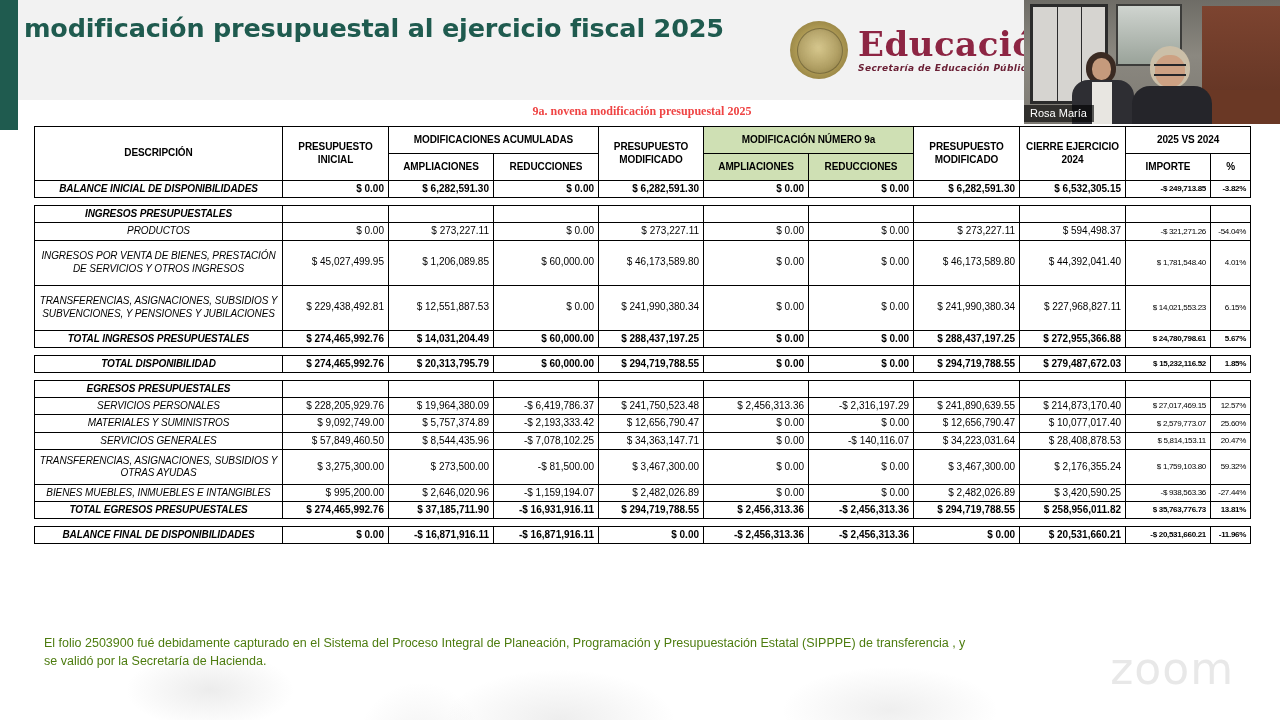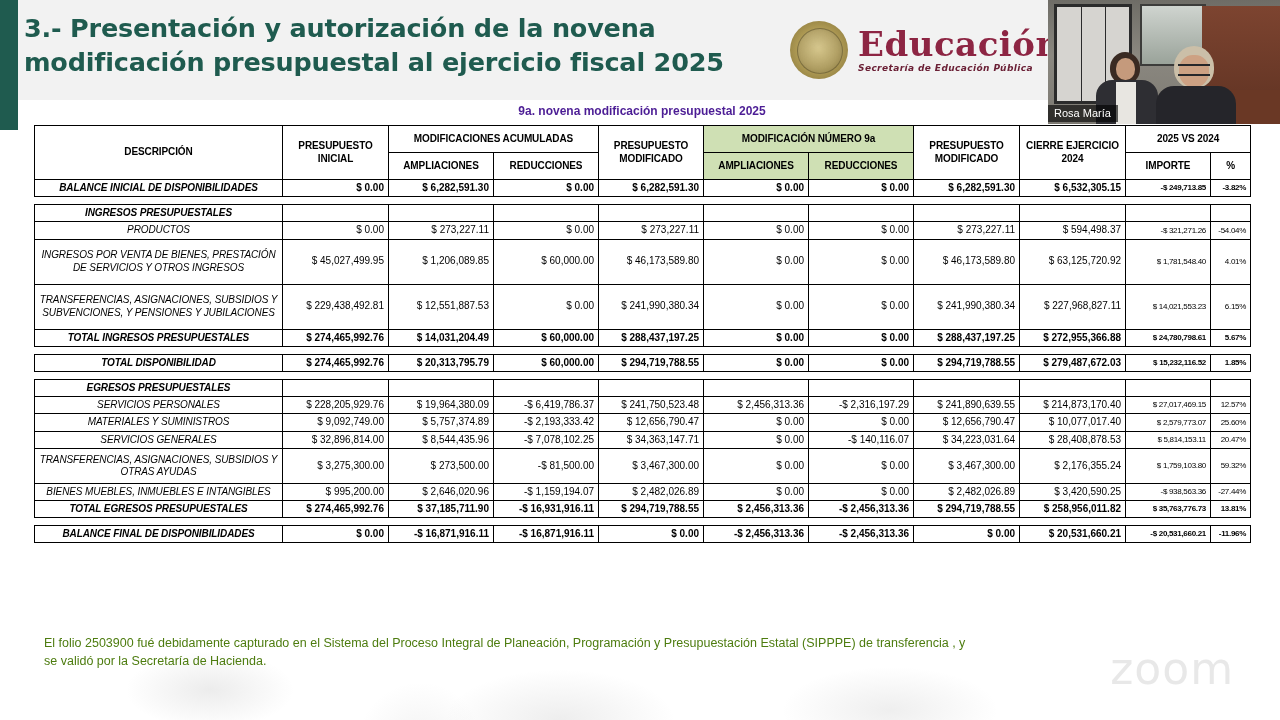--- a/index.html
+++ b/index.html
@@ -123,21 +123,21 @@
     width: 2px;
     height: 60px;
     background: #b99a52;
     margin-left: 22px;
   }
 
   
   .video-tile {
     position: absolute;
     right: 0; top: 0;
-    width: 232px;
+    width: 256px;
     height: 124px;
     overflow: hidden;
     background: #404040;
     text-align: right;
   }
   .vt-scene { position: absolute; inset: 0; }
   .vt-wall {
     position: absolute; inset: 0;
     background: linear-gradient(180deg,#6e6c66 0%, #8b8880 45%, #7c7972 100%);
   }
@@ -232,23 +232,23 @@
   .sheet {
     position: absolute;
     left: 34px;
     top: 100px;
     width: 1216px;
   }
   .sheet-title {
     text-align: center;
     font-size: 12px;
     font-weight: bold;
-    color: #4c1d95;
+    color: #ef4444;
     padding: 4px 0 7px 0;
-    font-family: Liberation Sans, sans-serif;
+    font-family: Liberation Serif, serif;
   }
   table.budget {
     border-collapse: collapse;
     width: 1216px;
     table-layout: fixed;
     font-size: 10px;
     color: #000000;
     background: #ffffff;
     font-family: "Liberation Sans", sans-serif;
   }
@@ -313,21 +313,20 @@
 
 <div id="slide">
 
   <div class="watermark"></div>
   <div class="wm-zoom">zoom</div>
 
   <div class="header-band"></div>
   <div class="green-bar"></div>
 
   <div class="slide-title">
-    <div>3.- Presentación y autorización de la novena</div>
     <div>modificación presupuestal al ejercicio fiscal 2025</div>
   </div>
 
   <div class="logo-wrap">
     <div class="logo-seal"></div>
     <div class="logo-text">
       <div class="logo-title">Educación</div>
       <div class="logo-sub">Secretaría de Educación Pública</div>
     </div>
     <div class="logo-divider"></div>
@@ -437,21 +436,21 @@
           </tr>
           <tr class="tallrow">
             <td class="desc">INGRESOS POR VENTA DE BIENES, PRESTACIÓN DE SERVICIOS Y OTROS INGRESOS</td>
             <td class="num">$ 45,027,499.95</td>
             <td class="num">$ 1,206,089.85</td>
             <td class="num">$ 60,000.00</td>
             <td class="num">$ 46,173,589.80</td>
             <td class="num">$ 0.00</td>
             <td class="num">$ 0.00</td>
             <td class="num">$ 46,173,589.80</td>
-            <td class="num">$ 63,125,720.92</td>
+            <td class="num">$ 44,392,041.40</td>
             <td class="small">$ 1,781,548.40</td>
             <td class="small">4.01%</td>
           </tr>
           <tr class="tallrow">
             <td class="desc">TRANSFERENCIAS, ASIGNACIONES, SUBSIDIOS Y SUBVENCIONES, Y PENSIONES Y JUBILACIONES</td>
             <td class="num">$ 229,438,492.81</td>
             <td class="num">$ 12,551,887.53</td>
             <td class="num">$ 0.00</td>
             <td class="num">$ 241,990,380.34</td>
             <td class="num">$ 0.00</td>
@@ -527,21 +526,21 @@
             <td class="num">$ 12,656,790.47</td>
             <td class="num">$ 0.00</td>
             <td class="num">$ 0.00</td>
             <td class="num">$ 12,656,790.47</td>
             <td class="num">$ 10,077,017.40</td>
             <td class="small">$ 2,579,773.07</td>
             <td class="small">25.60%</td>
           </tr>
           <tr>
             <td class="desc">SERVICIOS GENERALES</td>
-            <td class="num">$ 32,896,814.00</td>
+            <td class="num">$ 57,849,460.50</td>
             <td class="num">$ 8,544,435.96</td>
             <td class="num">-$ 7,078,102.25</td>
             <td class="num">$ 34,363,147.71</td>
             <td class="num">$ 0.00</td>
             <td class="num">-$ 140,116.07</td>
             <td class="num">$ 34,223,031.64</td>
             <td class="num">$ 28,408,878.53</td>
             <td class="small">$ 5,814,153.11</td>
             <td class="small">20.47%</td>
           </tr>

